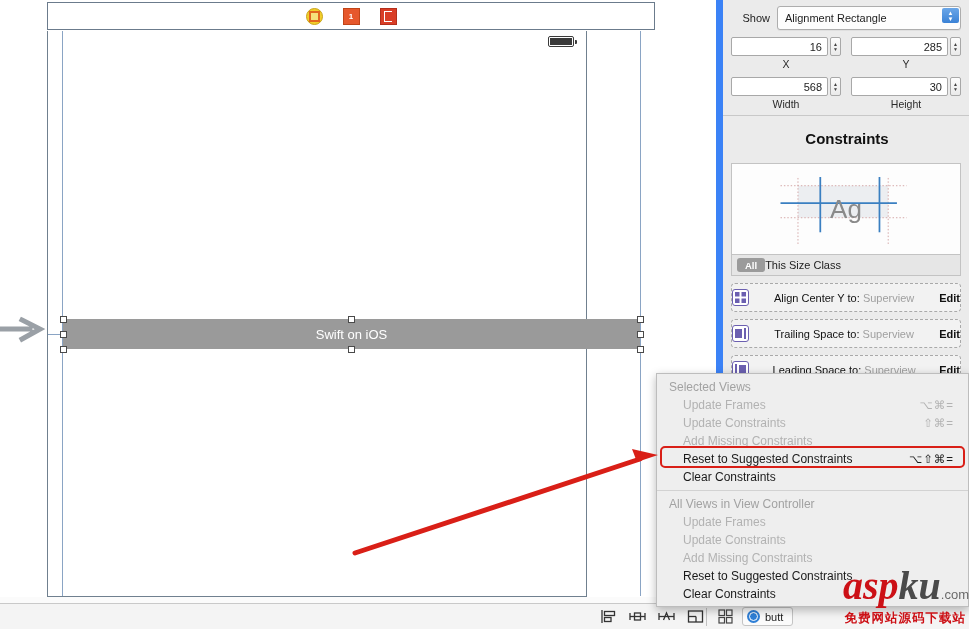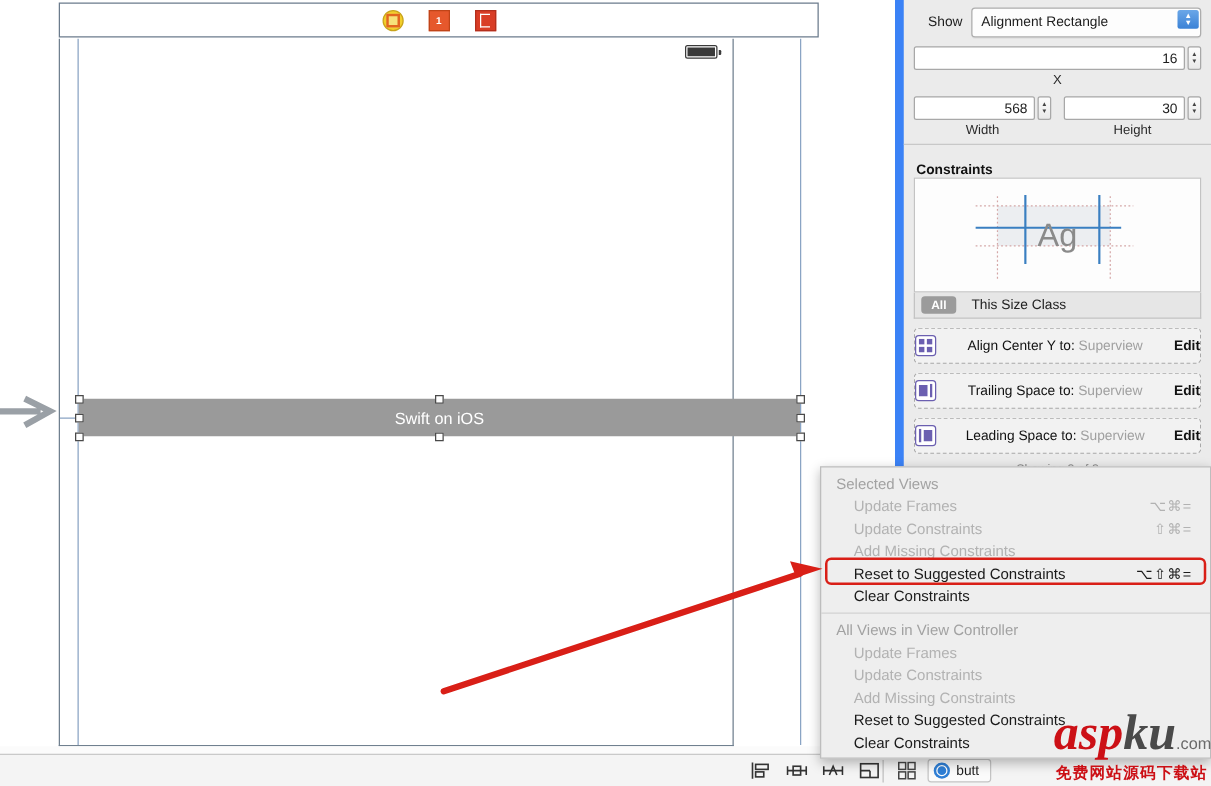--- a/index.html
+++ b/index.html
@@ -185,35 +185,34 @@
     align-items: center; justify-content: center;
     font-size: 5px; line-height: 5px; color: #444;
   }
   .field-caption {
     text-align: center; font-size: 10.5px;
     color: #2b2b2b; margin-top: 2px;
   }
 
   #constraints-section { margin-top: 14px; }
   #constraints-title {
-    font-size: 11px; font-weight: bold;
-    padding: 0 8px 0 10px; color: #111;
+    font-size: 15px; font-weight: bold;
+    padding: 0 8px 16px 10px; color: #111; text-align: center;
   }
   #constraint-diagram {
     margin: 0 8px;
     height: 92px; background: #fdfdfd;
     border: 1px solid #c3c3c3;
     position: relative;
   }
   #size-class-bar {
     margin: 0 8px;
     height: 21px; background: #e6e6e6;
     border: 1px solid #c3c3c3; border-top: none;
     display: flex; align-items: center; padding-left: 5px;
-    gap: 12px;
   }
   #all-pill {
     background: #9b9b9b; color: #fff;
     font-size: 9.5px; font-weight: bold;
     border-radius: 3px; padding: 1.5px 8px;
   }
   #size-class-text { font-size: 11px; color: #222; }
 
   .constraint-row {
     margin: 7px 8px 0 8px;
@@ -420,20 +419,27 @@
     </div>
   </div>
 
   <div class="field-grid">
     <div class="field-cell">
       <div class="num-wrap">
         <div class="num-field">16</div>
         <div class="stepper">▲<br>▼</div>
       </div>
       <div class="field-caption">X</div>
+    </div>
+    <div class="field-cell">
+      <div class="num-wrap">
+        <div class="num-field">285</div>
+        <div class="stepper">▲<br>▼</div>
+      </div>
+      <div class="field-caption">Y</div>
     </div>
   </div>
 
   <div class="field-grid">
     <div class="field-cell">
       <div class="num-wrap">
         <div class="num-field">568</div>
         <div class="stepper">▲<br>▼</div>
       </div>
       <div class="field-caption">Width</div>

